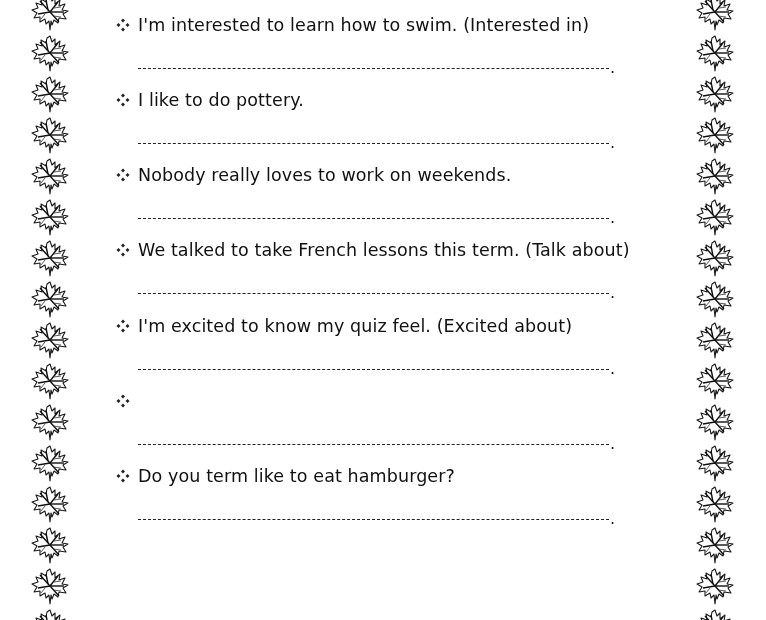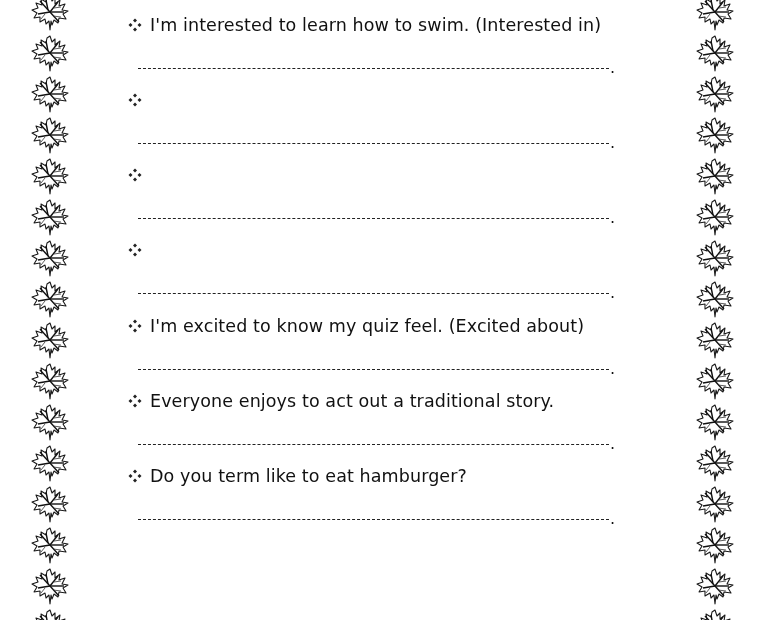--- a/index.html
+++ b/index.html
@@ -38,21 +38,21 @@
       top: 0;
       width: 540px;
     }
     .item {
       position: absolute;
       left: 0;
       width: 540px;
     }
     .item .prompt {
       position: absolute;
-      left: 12px;
+      left: 0;
       top: 0;
       height: 24px;
       display: flex;
       align-items: center;
       white-space: nowrap;
     }
     .bullet {
       display: inline-block;
       width: 14px;
       height: 14px;
@@ -729,58 +729,61 @@
       <span class="bullet">
           <svg viewBox="0 0 14 14">
             <g fill="#222">
               <path d="M7 0.5 L9 2.5 L7 4.5 L5 2.5Z"></path>
               <path d="M7 9.5 L9 11.5 L7 13.5 L5 11.5Z"></path>
               <path d="M0.5 7 L2.5 5 L4.5 7 L2.5 9Z"></path>
               <path d="M9.5 7 L11.5 5 L13.5 7 L11.5 9Z"></path>
             </g>
           </svg>
         </span>
+      <span class="sentence">I like to do pottery.</span>
     </div>
     <div class="answer-line">
       <span class="dashes"></span>
       <span class="line-end">.</span>
     </div>
   </div>
 
   <div class="item" style="top:163px;">
     <div class="prompt">
       <span class="bullet">
           <svg viewBox="0 0 14 14">
             <g fill="#222">
               <path d="M7 0.5 L9 2.5 L7 4.5 L5 2.5Z"></path>
               <path d="M7 9.5 L9 11.5 L7 13.5 L5 11.5Z"></path>
               <path d="M0.5 7 L2.5 5 L4.5 7 L2.5 9Z"></path>
               <path d="M9.5 7 L11.5 5 L13.5 7 L11.5 9Z"></path>
             </g>
           </svg>
         </span>
+      <span class="sentence">Nobody really loves to work on weekends.</span>
     </div>
     <div class="answer-line">
       <span class="dashes"></span>
       <span class="line-end">.</span>
     </div>
   </div>
 
   <div class="item" style="top:238px;">
     <div class="prompt">
       <span class="bullet">
           <svg viewBox="0 0 14 14">
             <g fill="#222">
               <path d="M7 0.5 L9 2.5 L7 4.5 L5 2.5Z"></path>
               <path d="M7 9.5 L9 11.5 L7 13.5 L5 11.5Z"></path>
               <path d="M0.5 7 L2.5 5 L4.5 7 L2.5 9Z"></path>
               <path d="M9.5 7 L11.5 5 L13.5 7 L11.5 9Z"></path>
             </g>
           </svg>
         </span>
+      <span class="sentence">We talked to take French lessons this term. (Talk about)</span>
     </div>
     <div class="answer-line">
       <span class="dashes"></span>
       <span class="line-end">.</span>
     </div>
   </div>
 
   <div class="item" style="top:314px;">
     <div class="prompt">
       <span class="bullet">
@@ -806,21 +809,20 @@
       <span class="bullet">
           <svg viewBox="0 0 14 14">
             <g fill="#222">
               <path d="M7 0.5 L9 2.5 L7 4.5 L5 2.5Z"></path>
               <path d="M7 9.5 L9 11.5 L7 13.5 L5 11.5Z"></path>
               <path d="M0.5 7 L2.5 5 L4.5 7 L2.5 9Z"></path>
               <path d="M9.5 7 L11.5 5 L13.5 7 L11.5 9Z"></path>
             </g>
           </svg>
         </span>
-      <span class="sentence">Everyone enjoys to act out a traditional story.</span>
     </div>
     <div class="answer-line">
       <span class="dashes"></span>
       <span class="line-end">.</span>
     </div>
   </div>
 
   <div class="item" style="top:464px;">
     <div class="prompt">
       <span class="bullet">

